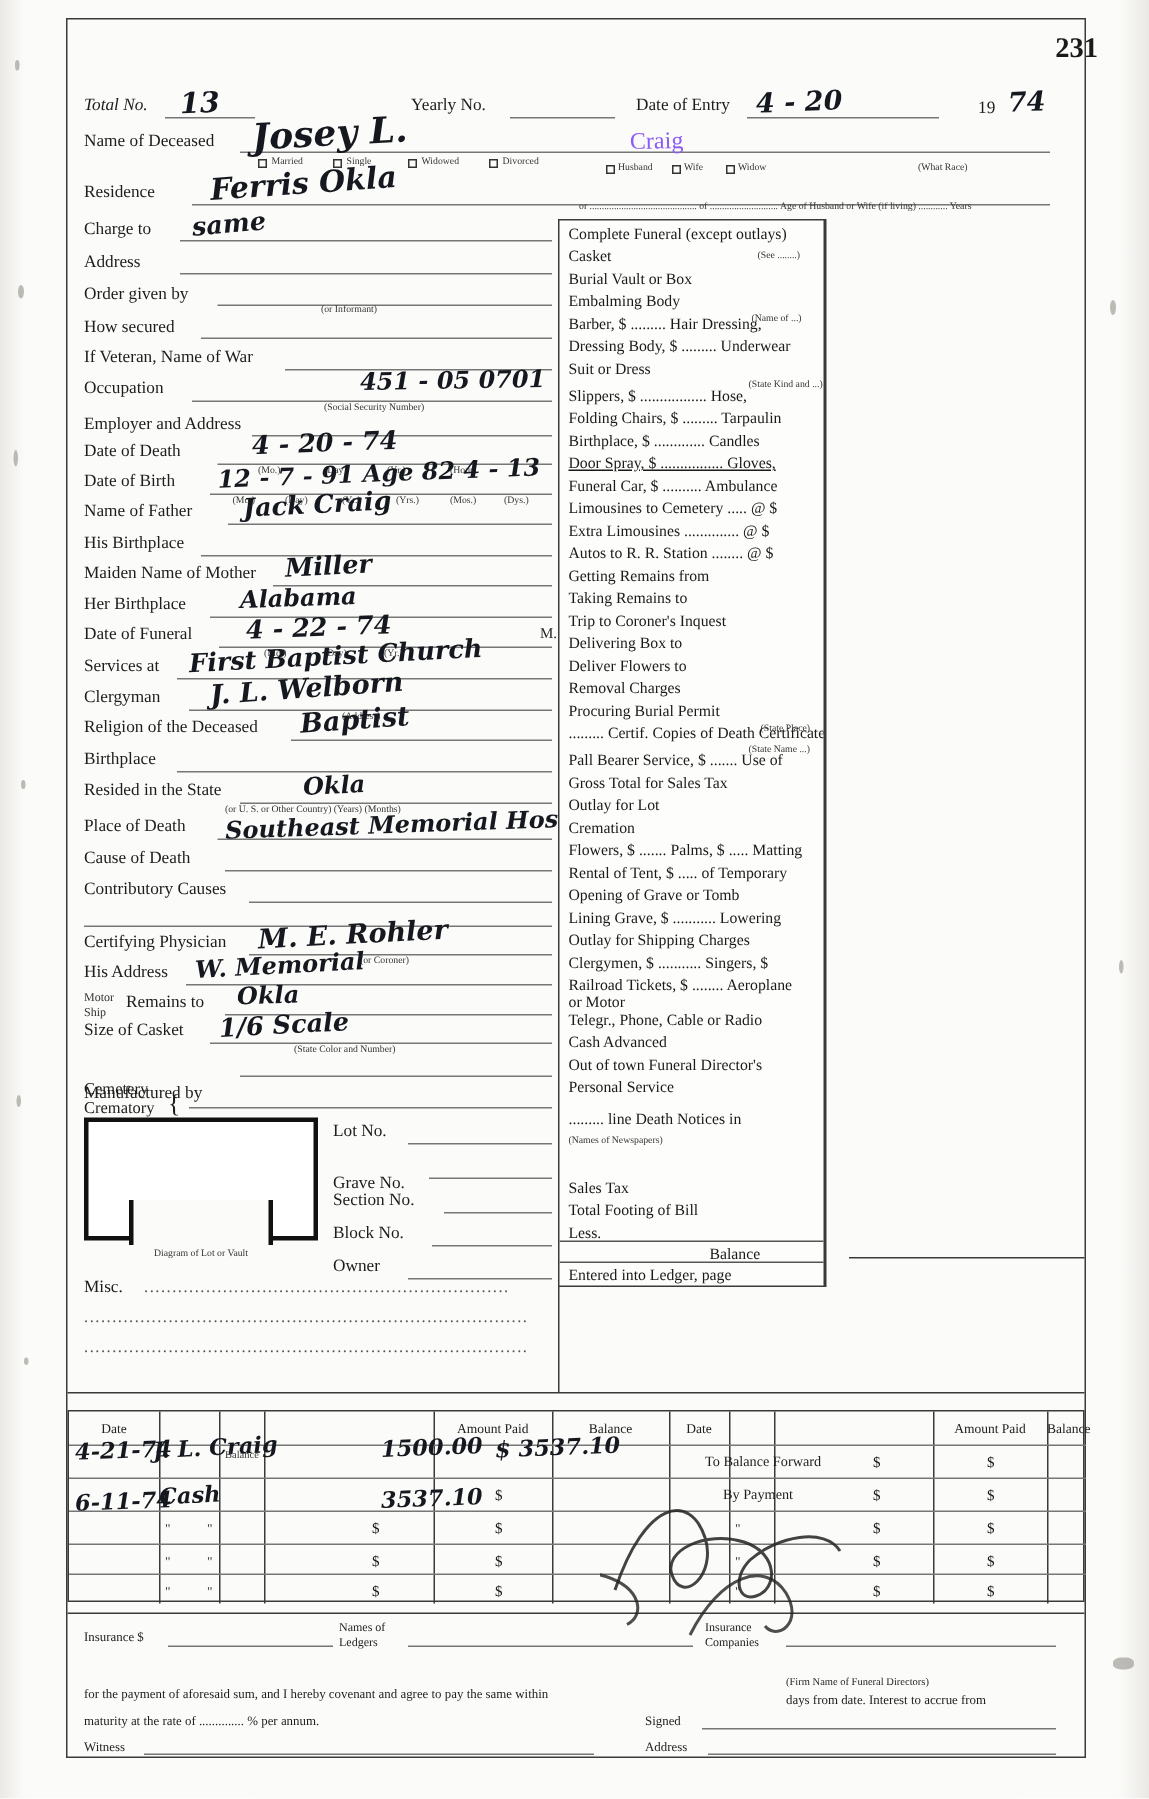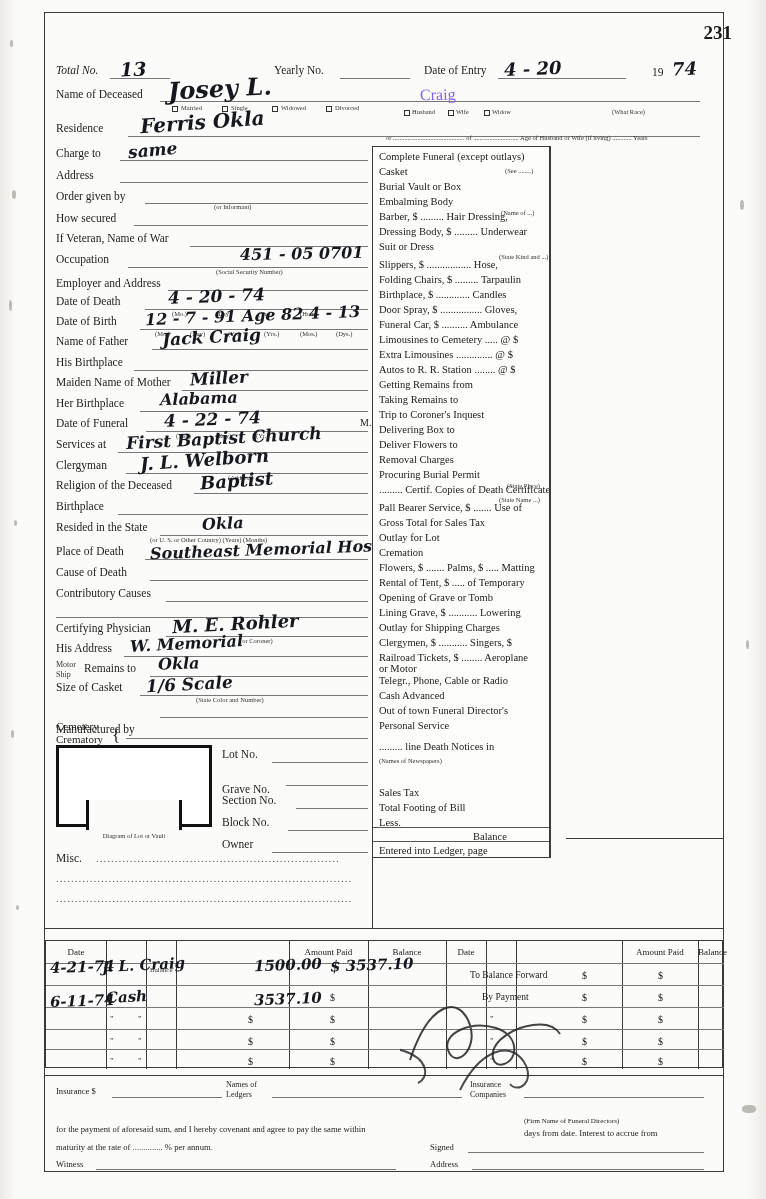--- a/index.html
+++ b/index.html
@@ -427,21 +427,21 @@
     <div class="pitem" style="top:4px;">Complete Funeral (except outlays)</div>
     <div class="pitem" style="top:19px;">Casket</div>
     <div class="pitem" style="top:34px;">Burial Vault or Box</div>
     <div class="pitem" style="top:49px;">Embalming Body</div>
     <div class="pitem" style="top:64px;">Barber, $ ......... Hair Dressing,</div>
     <div class="pitem" style="top:79px;">Dressing Body, $ ......... Underwear</div>
     <div class="pitem" style="top:94px;">Suit or Dress</div>
     <div class="pitem" style="top:112px;">Slippers, $ ................. Hose,</div>
     <div class="pitem" style="top:127px;">Folding Chairs, $ ......... Tarpaulin</div>
     <div class="pitem" style="top:142px;">Birthplace, $ ............. Candles</div>
-    <div class="pitem" style="top:157px;">Door Spray, $ ................ Gloves,</div>
+    <div class="pitem" style="top:157px;text-decoration:underline;">Door Spray, $ ................ Gloves,</div>
     <div class="pitem" style="top:172px;">Funeral Car, $ .......... Ambulance</div>
     <div class="pitem" style="top:187px;">Limousines to Cemetery ..... @ $</div>
     <div class="pitem" style="top:202px;">Extra Limousines .............. @ $</div>
     <div class="pitem" style="top:217px;">Autos to R. R. Station ........ @ $</div>
     <div class="pitem" style="top:232px;">Getting Remains from</div>
     <div class="pitem" style="top:247px;">Taking Remains to</div>
     <div class="pitem" style="top:262px;">Trip to Coroner's Inquest</div>
     <div class="pitem" style="top:277px;">Delivering Box to</div>
     <div class="pitem" style="top:292px;">Deliver Flowers to</div>
     <div class="pitem" style="top:307px;">Removal Charges</div>

